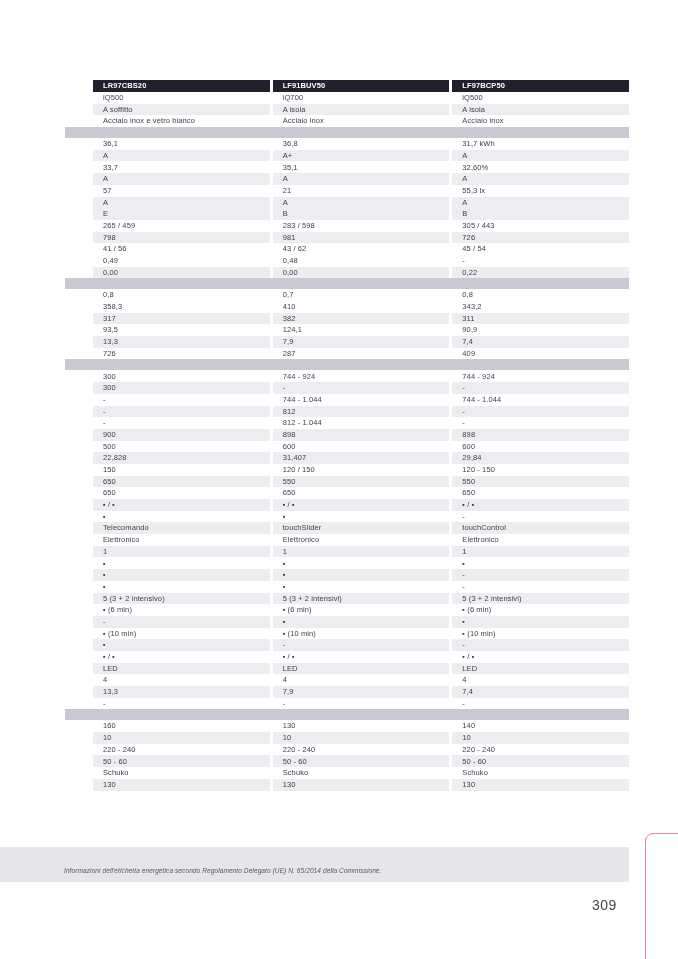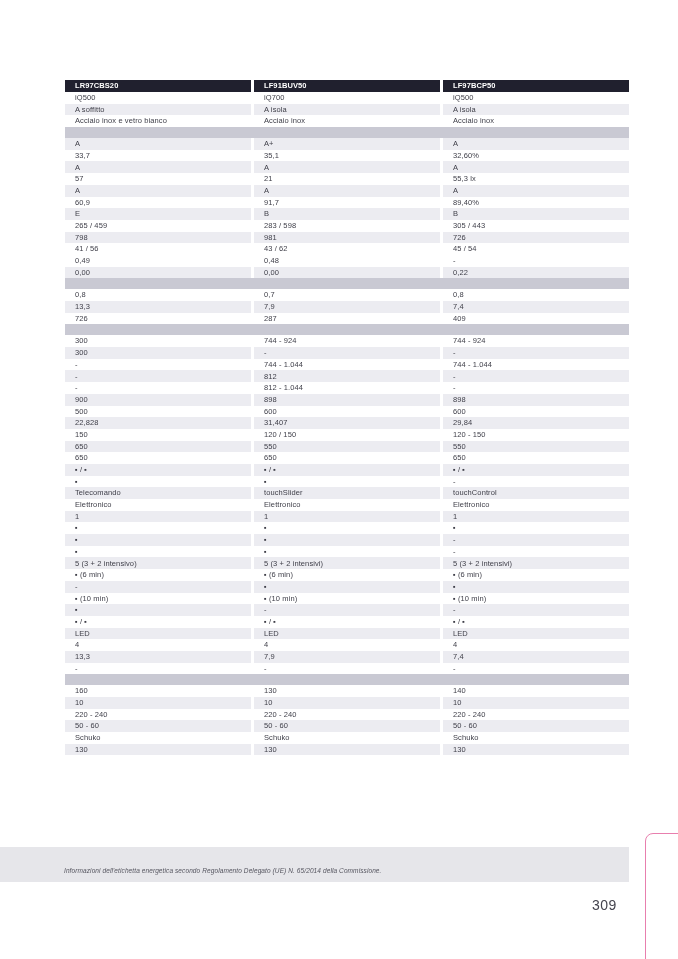--- a/index.html
+++ b/index.html
@@ -16,20 +16,21 @@
   .spec-table {
     position: absolute;
     left: 65px;
     top: 80px;
     width: 564px;
   }
   .trow {
     display: flex;
     column-gap: 3px;
     height: 11.7px;
+    margin-left: 28px;
   }
   .trow.header {
     height: 12px;
     background: transparent;
   }
   .trow.header .cell {
     background: #20202e;
     color: #ffffff;
     font-weight: bold;
   }
@@ -105,20 +106,25 @@
         <div class="cell">A soffitto</div>
         <div class="cell">A isola</div>
         <div class="cell">A isola</div>
       </div>
       <div class="trow ">
         <div class="cell">Acciaio inox e vetro bianco</div>
         <div class="cell">Acciaio inox</div>
         <div class="cell">Acciaio inox</div>
       </div>
       <div class="separator"></div>
+      <div class="trow ">
+        <div class="cell">36,1</div>
+        <div class="cell">36,8</div>
+        <div class="cell">31,7 kWh</div>
+      </div>
       <div class="trow alt">
         <div class="cell">A</div>
         <div class="cell">A+</div>
         <div class="cell">A</div>
       </div>
       <div class="trow ">
         <div class="cell">33,7</div>
         <div class="cell">35,1</div>
         <div class="cell">32,60%</div>
       </div>
@@ -130,25 +136,20 @@
       <div class="trow ">
         <div class="cell">57</div>
         <div class="cell">21</div>
         <div class="cell">55,3 lx</div>
       </div>
       <div class="trow alt">
         <div class="cell">A</div>
         <div class="cell">A</div>
         <div class="cell">A</div>
       </div>
-      <div class="trow ">
-        <div class="cell">60,9</div>
-        <div class="cell">91,7</div>
-        <div class="cell">89,40%</div>
-      </div>
       <div class="trow alt">
         <div class="cell">E</div>
         <div class="cell">B</div>
         <div class="cell">B</div>
       </div>
       <div class="trow ">
         <div class="cell">265 / 459</div>
         <div class="cell">283 / 598</div>
         <div class="cell">305 / 443</div>
       </div>
@@ -171,20 +172,35 @@
         <div class="cell">0,00</div>
         <div class="cell">0,00</div>
         <div class="cell">0,22</div>
       </div>
       <div class="separator"></div>
       <div class="trow ">
         <div class="cell">0,8</div>
         <div class="cell">0,7</div>
         <div class="cell">0,8</div>
       </div>
+      <div class="trow ">
+        <div class="cell">358,3</div>
+        <div class="cell">410</div>
+        <div class="cell">343,2</div>
+      </div>
+      <div class="trow alt">
+        <div class="cell">317</div>
+        <div class="cell">382</div>
+        <div class="cell">311</div>
+      </div>
+      <div class="trow ">
+        <div class="cell">93,5</div>
+        <div class="cell">124,1</div>
+        <div class="cell">90,9</div>
+      </div>
       <div class="trow alt">
         <div class="cell">13,3</div>
         <div class="cell">7,9</div>
         <div class="cell">7,4</div>
       </div>
       <div class="trow ">
         <div class="cell">726</div>
         <div class="cell">287</div>
         <div class="cell">409</div>
       </div>

